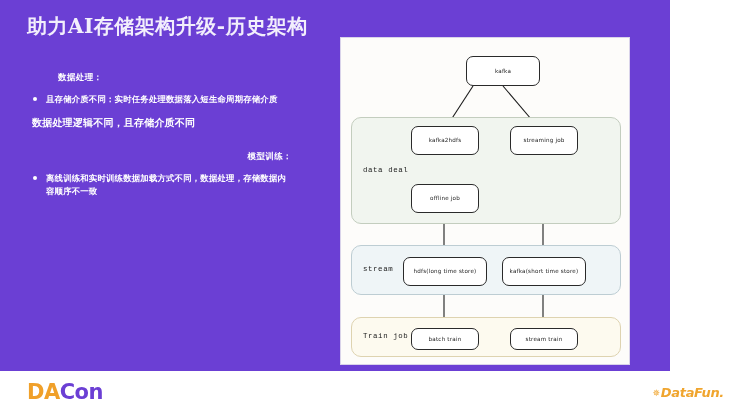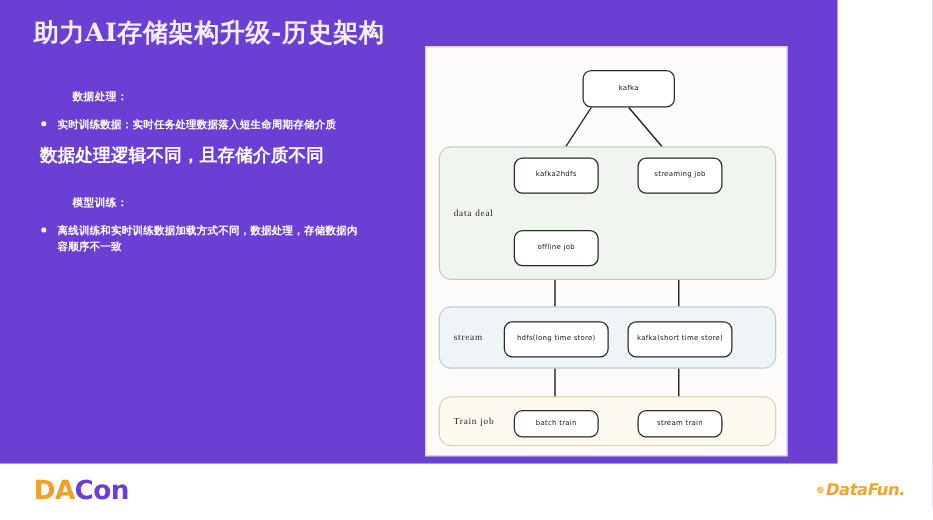--- a/index.html
+++ b/index.html
@@ -68,31 +68,31 @@
   }
   .bullet .dot {
     position: absolute;
     left: 1px; top: 4px;
     width: 4px; height: 4px;
     border-radius: 50%;
     background: #ffffff;
   }
 
   .plain-note {
-    font-size: 14px;
+    font-size: 10px;
     line-height: 1.55;
     font-weight: 700;
     color: #ffffff;
     letter-spacing: .2px;
     margin-top: -2px;
     margin-bottom: 20px;
     font-family: "DejaVu Serif", "Liberation Serif", serif;
   }
 
-  .section-head.second { margin-top: 14px; }
+  .section-head.second { margin-top: 14px; text-align: right; }
 
   
   .diagram-panel {
     position: absolute;
     left: 340px; top: 37px;
     width: 290px; height: 328px;
     background: #fdfcfa;
     border: 1px solid #d9d3ea;
   }
 
@@ -116,21 +116,21 @@
   .group {
     position: absolute;
     border: 1px solid #bdbdbd;
     border-radius: 10px;
   }
   .group-label {
     position: absolute;
     font-size: 7.4px;
     color: #1a1a1a;
     letter-spacing: .6px;
-    font-family: Liberation Serif, serif;
+    font-family: Liberation Mono, monospace;
     text-align: center;
   }
 
   .grp-datadeal {
     left: 10px; top: 79px;
     width: 270px; height: 107px;
     background: #f1f5ef;
     border-color: #c3cdbe;
   }
   .grp-storage {
@@ -195,21 +195,21 @@
 
     <div class="slide-title">助力AI存储架构升级-历史架构</div>
 
     <div class="text-col">
 
       <div class="section-head">数据处理：</div>
 
 
       <div class="bullet">
         <span class="dot"></span>
-        <span>实时训练数据：实时任务处理数据落入短生命周期存储介质</span>
+        <span>且存储介质不同：实时任务处理数据落入短生命周期存储介质</span>
       </div>
 
       <div class="plain-note">数据处理逻辑不同，且存储介质不同</div>
 
       <div class="section-head second">模型训练：</div>
 
       <div class="bullet">
         <span class="dot"></span>
         <span>离线训练和实时训练数据加载方式不同，数据处理，存储数据内容顺序不一致</span>
       </div>

